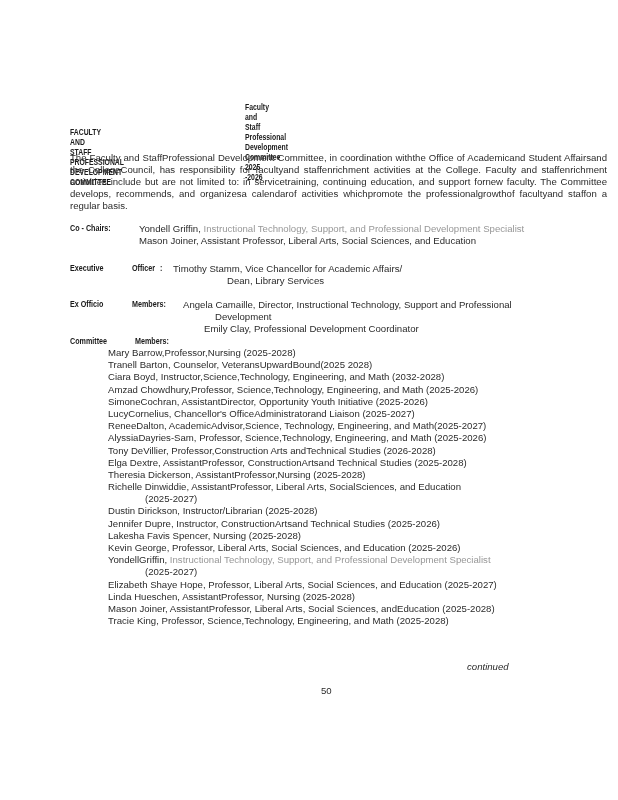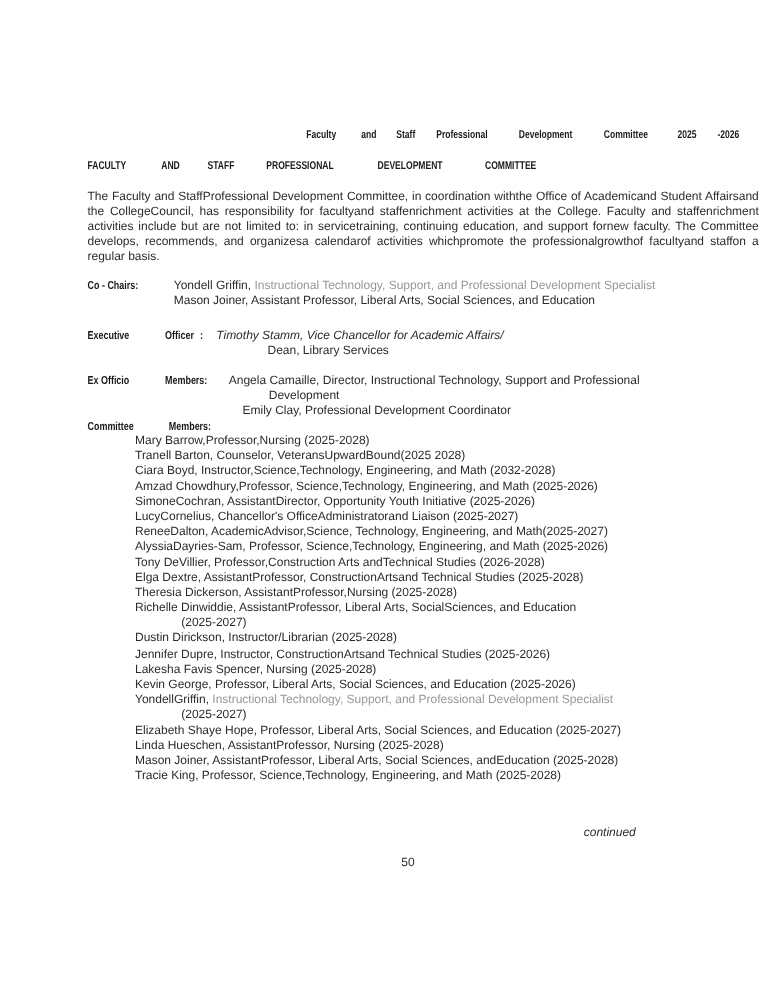--- a/index.html
+++ b/index.html
@@ -2,21 +2,21 @@
 <html><head>
 <meta charset="utf-8">
 <style>
   html,body { margin:0; padding:0; background:#e8e8e8; }
   .page {
     position:relative; width:618px; height:800px; background:#ffffff;
     font-family:"Liberation Sans", sans-serif; color:#2b2b2b; overflow:hidden;
   }
   .abs { position:absolute; }
   
-  .hdr { display:flex; justify-content:space-between; font-weight:bold; font-size:9px; color:#1a1a1a; }
+  .hdr { display:flex; justify-content:space-between; font-weight:bold; font-size:9px; color:#1a1a1a;flex-direction:column; }
   .hdr span { display:inline-block; transform:scaleX(0.76); transform-origin:left center; white-space:nowrap; }
   
   .lbl { font-weight:bold; font-size:9.2px; color:#1a1a1a; display:inline-block;
          transform:scaleX(0.78); transform-origin:left center; white-space:nowrap; }
   .body-txt { font-size:9.6px; line-height:12.1px; }
   .intro { text-align:justify; }
   .nowrap { white-space:nowrap; }
   .mrow { height:12.2px; font-size:9.6px; white-space:nowrap; }
   .mrow.cont { padding-left:37px; }
   .gray { color:#979797; }
@@ -51,28 +51,28 @@
 
   <span class="abs lbl" style="top:223px; left:70px;">Co - Chairs:</span>
   <div class="abs body-txt nowrap" style="top:235.2px; left:139px;">Mason Joiner, Assistant Professor, Liberal Arts, Social Sciences, and Education</div>
   <div class="abs body-txt nowrap" style="top:223px; left:139px;">
     <span>Yondell Griffin,</span><span class="gray"> Instructional Technology,  Support, and Professional Development  Specialist</span>
   </div>
 
   <span class="abs lbl" style="top:263px; left:70px;">Executive</span>
   <span class="abs lbl" style="top:263px; left:132px;">Officer</span>
   <span class="abs lbl" style="top:263px; left:160px;">:</span>
-  <div class="abs body-txt nowrap" style="top:263px; left:173px;font-style:italic;">Timothy Stamm, Vice Chancellor for Academic Affairs/</div>
-  <div class="abs body-txt nowrap" style="top:275.2px; left:214px;">Dean, Library Services</div>
+  <div class="abs body-txt nowrap" style="top:263px; left:173px;">Timothy Stamm, Vice Chancellor for Academic Affairs/</div>
+  <div class="abs body-txt nowrap" style="top:275.2px; left:227px;">Dean, Library Services</div>
 
   <span class="abs lbl" style="top:299px; left:70px;">Ex Officio</span>
   <span class="abs lbl" style="top:299px; left:132px;">Members:</span>
   <div class="abs body-txt nowrap" style="top:299px; left:183px;">Angela Camaille, Director, Instructional Technology, Support and Professional</div>
   <div class="abs body-txt nowrap" style="top:311.2px; left:215px;">Development</div>
-  <div class="abs body-txt nowrap" style="top:323.4px; left:168px;padding-left:26px;">Emily Clay, Professional Development Coordinator</div>
+  <div class="abs body-txt nowrap" style="top:323.4px; left:178px;padding-left:26px;">Emily Clay, Professional Development Coordinator</div>
 
   <span class="abs lbl" style="top:336px; left:70px;">Committee</span>
   <span class="abs lbl" style="top:336px; left:135px;">Members:</span>
 
   <div class="abs" style="top:347px; left:108px;">
     <div class="mrow">Mary Barrow,Professor,Nursing (2025-2028)</div>
     <div class="mrow">Tranell Barton, Counselor, VeteransUpwardBound(2025 2028)</div>
     <div class="mrow">Ciara Boyd, Instructor,Science,Technology, Engineering, and Math (2032-2028)</div>
     <div class="mrow">Amzad Chowdhury,Professor, Science,Technology, Engineering, and Math (2025-2026)</div>
     <div class="mrow">SimoneCochran, AssistantDirector, Opportunity Youth Initiative (2025-2026)</div>

